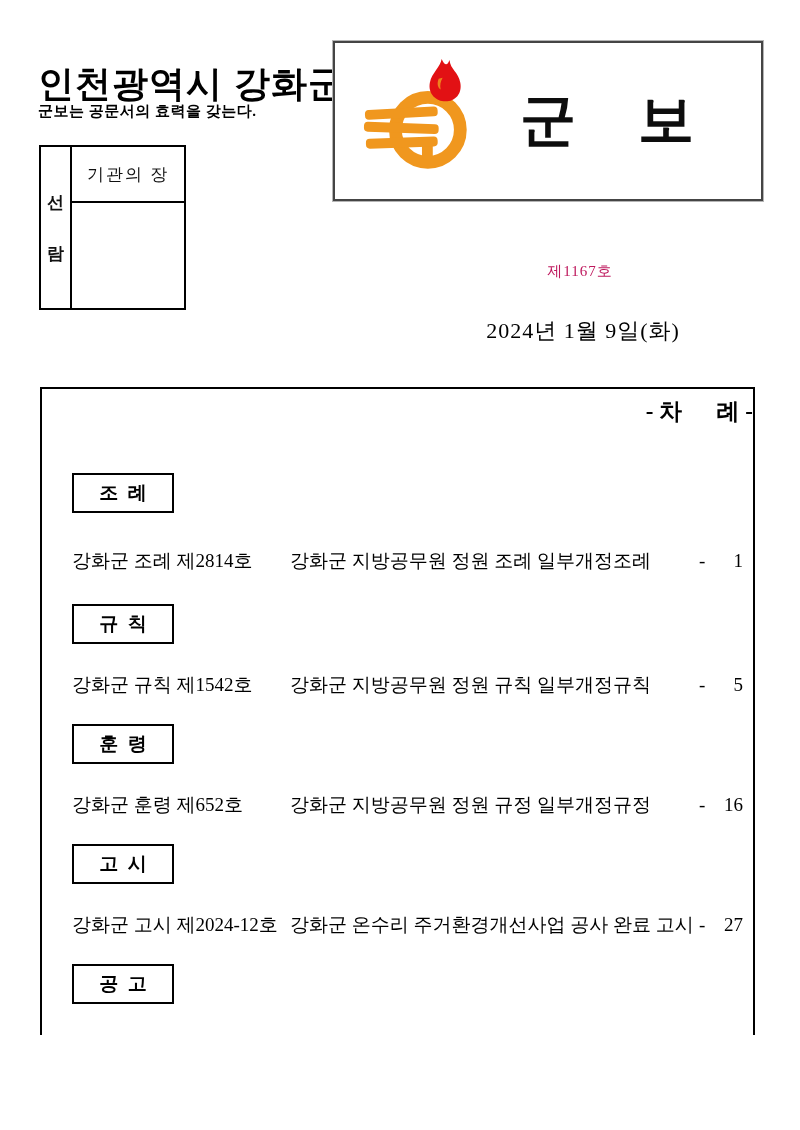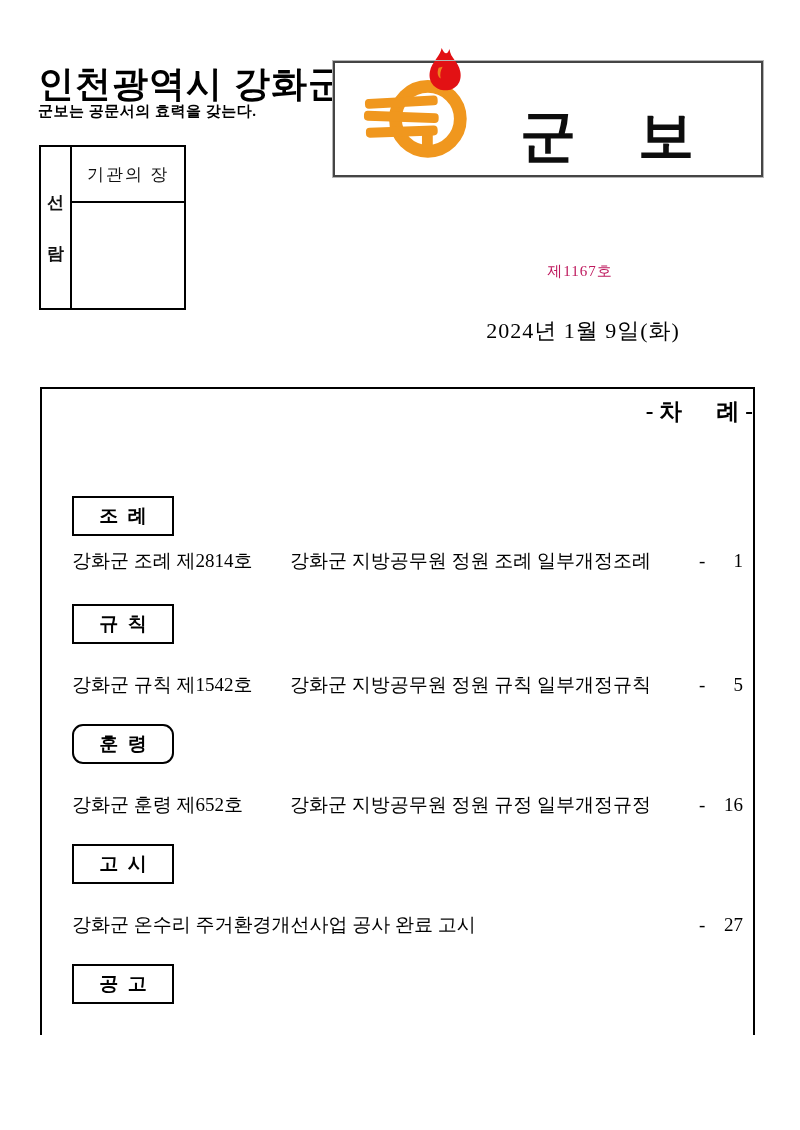--- a/index.html
+++ b/index.html
@@ -41,26 +41,26 @@
   .approval-main { flex: 1; display: flex; flex-direction: column; }
   .approval-head {
     height: 56px; border-bottom: 2px solid #000;
     display: flex; align-items: center; justify-content: center;
     font-size: 17px; font-weight: 400; letter-spacing: 2px;
   }
   .approval-empty { flex: 1; }
 
   
   .gazette-box {
-    position: absolute; left: 333px; top: 61px;
-    width: 430px; height: 116px;
+    position: absolute; left: 333px; top: 41px;
+    width: 430px; height: 160px;
     border: 2px solid #454545;
     outline: 1px solid #b5b5b5; outline-offset: 0px;
     background: #fff;
-    display: flex; align-items: flex-end;
+    display: flex; align-items: center;
   }
   .emblem-wrap { margin-left: 26px; width: 118px; height: 130px; flex: 0 0 auto; }
   .gazette-title {
     flex: 1; text-align: center; padding-right: 26px;
     font-family: "Liberation Sans", sans-serif;
     font-size: 56px; font-weight: 800; color: #0d0d0d;
   }
 
   
   .issue-no {
@@ -83,23 +83,23 @@
     position: absolute; top: 7px; left: 0; width: 100%;
     text-align: right; font-size: 23px; font-weight: 600; color: #000;
   }
   .section-label-box {
     position: absolute; left: 30px;
     width: 102px; height: 40px;
     border: 2px solid #000;
     display: flex; align-items: center; justify-content: center;
     font-size: 19px; font-weight: 600; color: #000;
   }
-  .sec-0 { top: 107px; }
+  .sec-0 { top: 84px; }
   .sec-1 { top: 215px; }
-  .sec-2 { top: 335px; border-radius: 11px; }
+  .sec-2 { top: 335px; }
   .sec-3 { top: 455px; }
   .sec-4 { top: 575px; }
 
   .toc-row {
     position: absolute; left: 30px; width: 671px;
     display: flex; align-items: baseline;
     font-size: 19px; color: #000;
   }
   .row-0 { top: 159px; }
   .row-1 { top: 283px; }
@@ -184,20 +184,21 @@
       <span class="doc-no">강화군 훈령 제652호</span>
       <span class="doc-title">강화군 지방공무원 정원 규정 일부개정규정</span>
       <span class="page-col">
         <span>-</span>
         <span class="page-num">16</span>
       </span>
     </div>
 
     <div class="section-label-box sec-3 pre">고  시</div>
     <div class="toc-row row-3">
+      <span class="doc-no">강화군 고시 제2024-12호</span>
       <span class="doc-title">강화군 온수리 주거환경개선사업 공사 완료 고시</span>
       <span class="page-col">
         <span>-</span>
         <span class="page-num">27</span>
       </span>
     </div>
 
     <div class="section-label-box sec-4 pre">공  고</div>
   </div>
 

